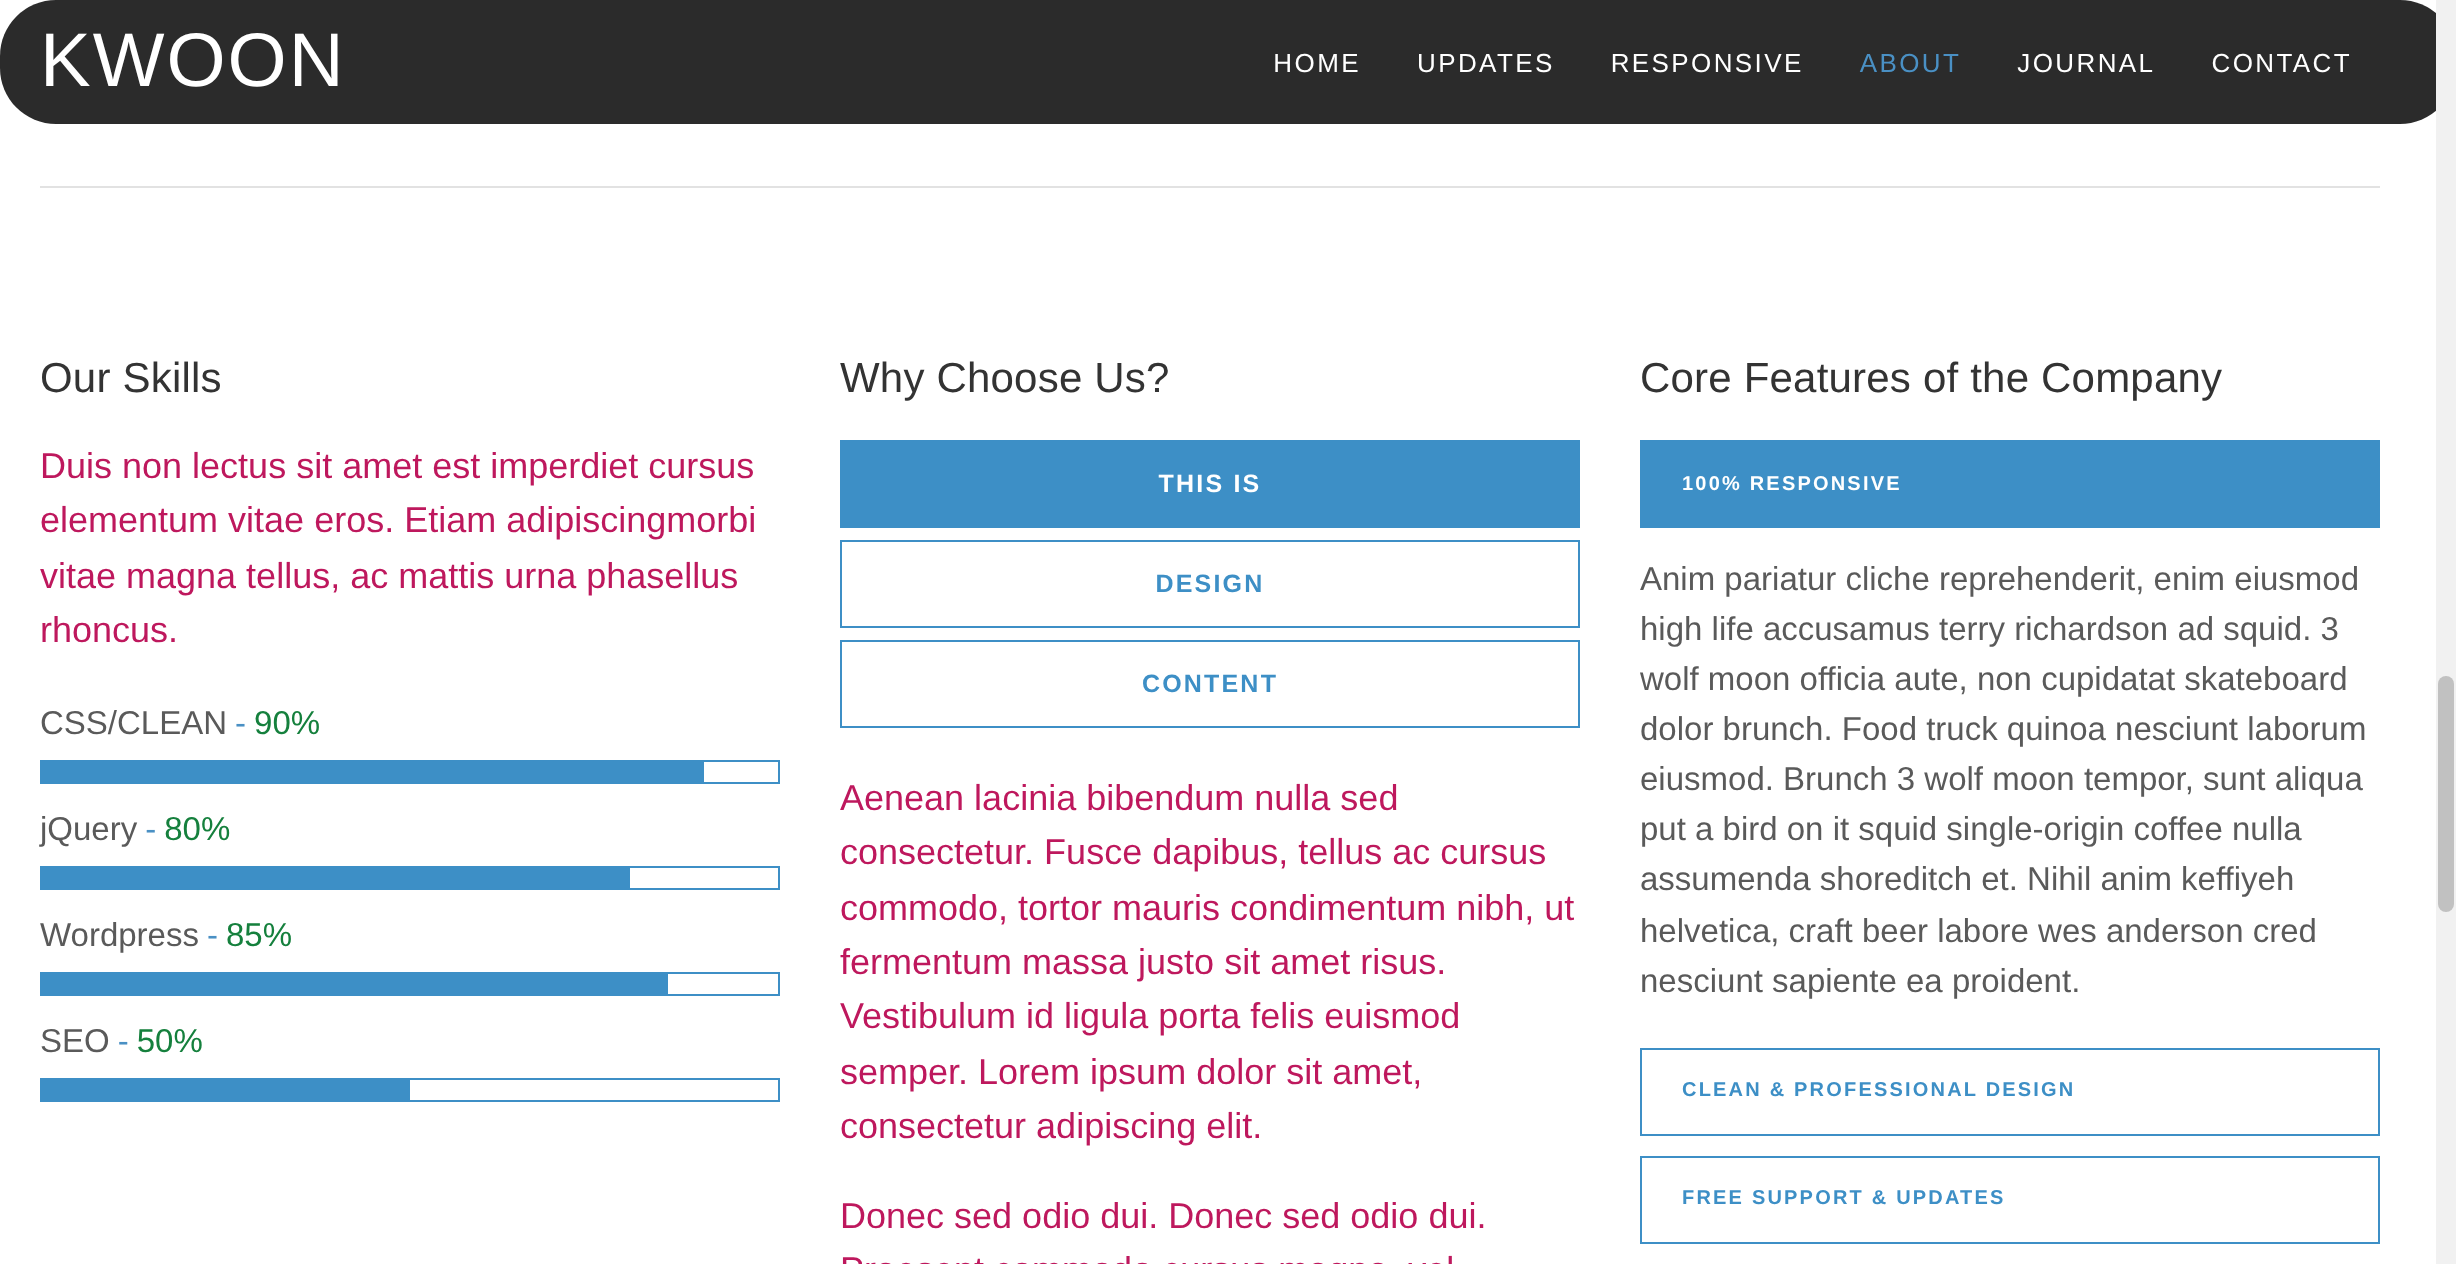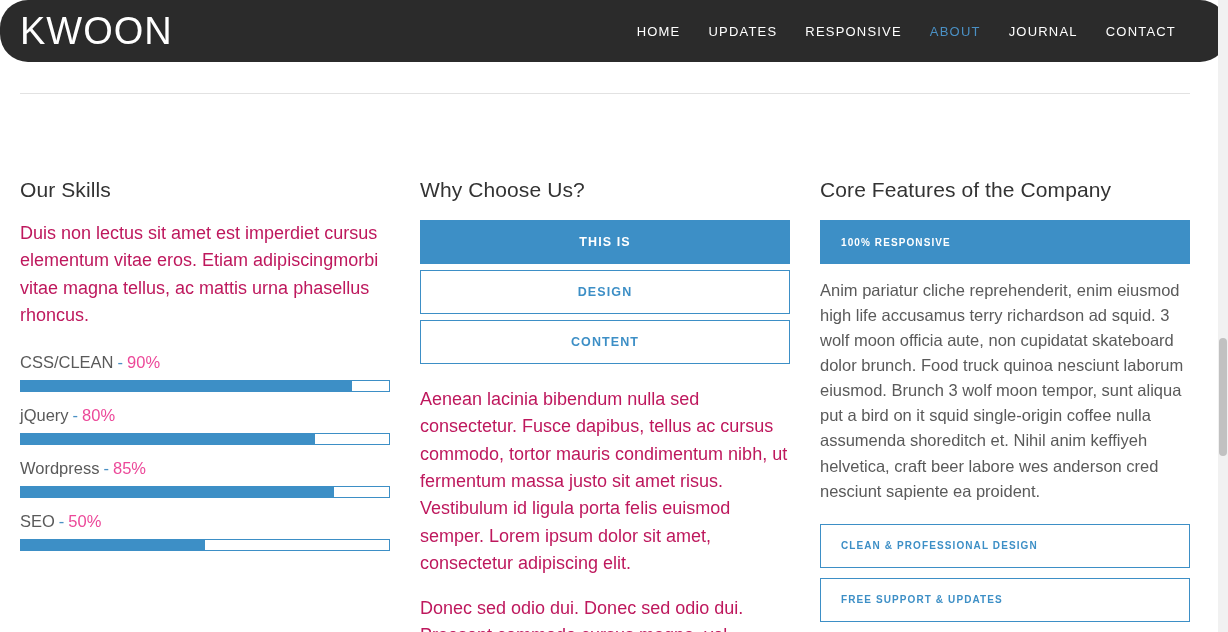--- a/index.html
+++ b/index.html
@@ -94,21 +94,21 @@
 
   
   .skill { margin-top: 14px; }
   .skill:first-of-type { margin-top: 24px; }
   .skill-label {
     font-size: 16.5px;
     color: #5a5a5a;
     margin-bottom: 8px;
   }
   .skill-label .dash { color: #4a90c4; padding: 0 4px; }
-  .skill-label .pct { color: #ec4899; }
+  .skill-label .pct { color: #15803d; }
   .bar-outer {
     height: 12px;
     border: 1px solid #3d8fc6;
     background: #ffffff;
     width: 370px;
   }
   .bar-inner {
     height: 100%;
     background: #3d8fc6;
   }

